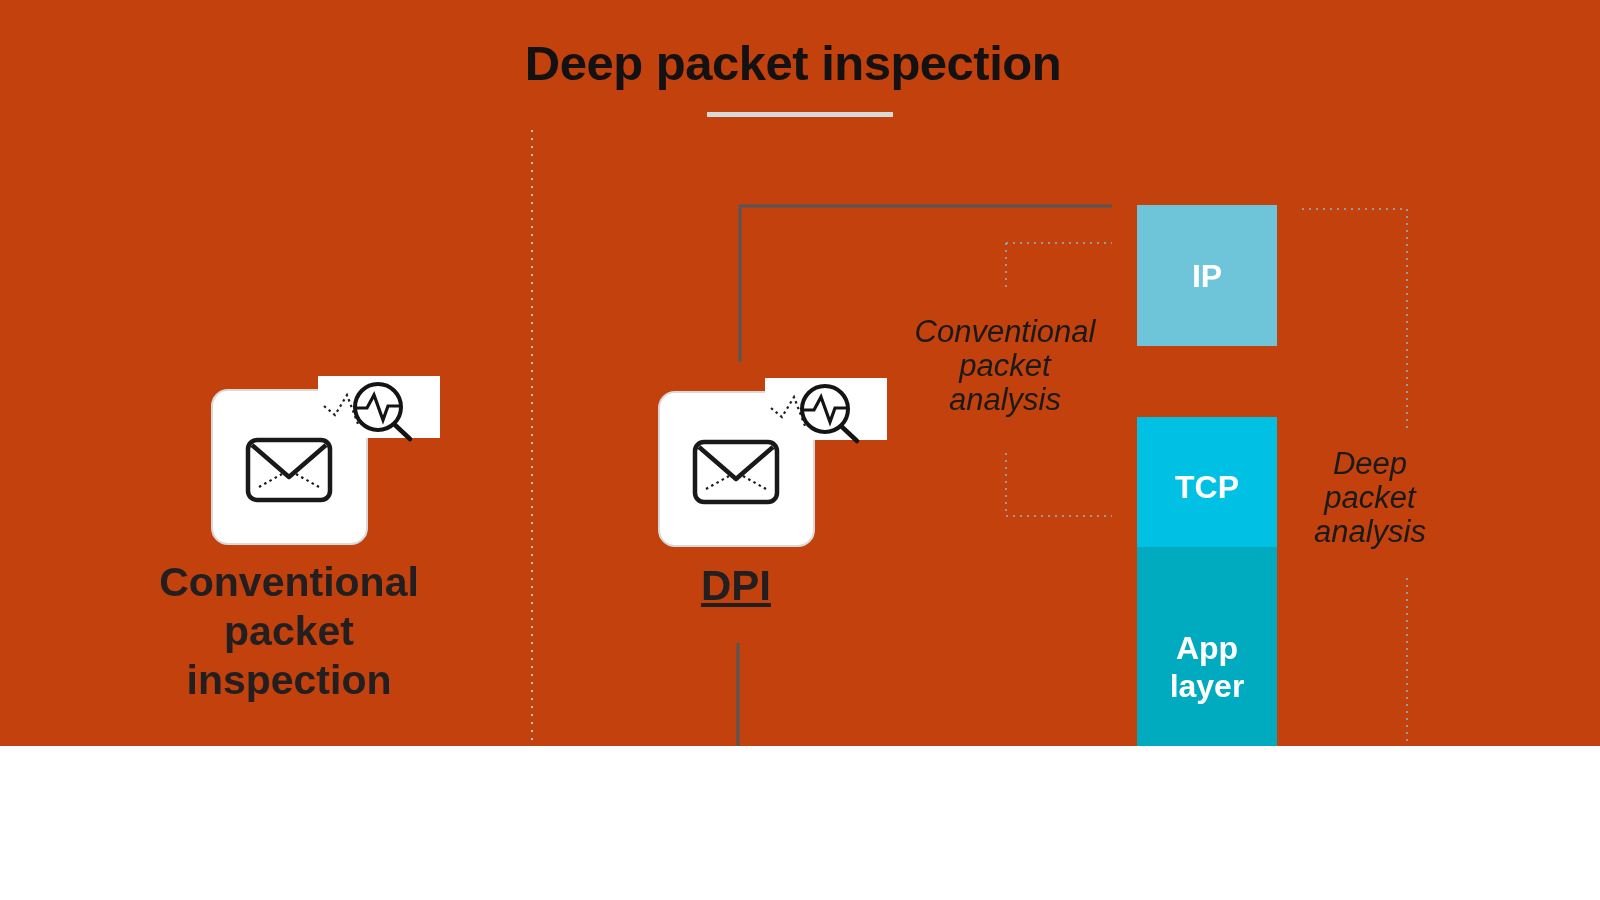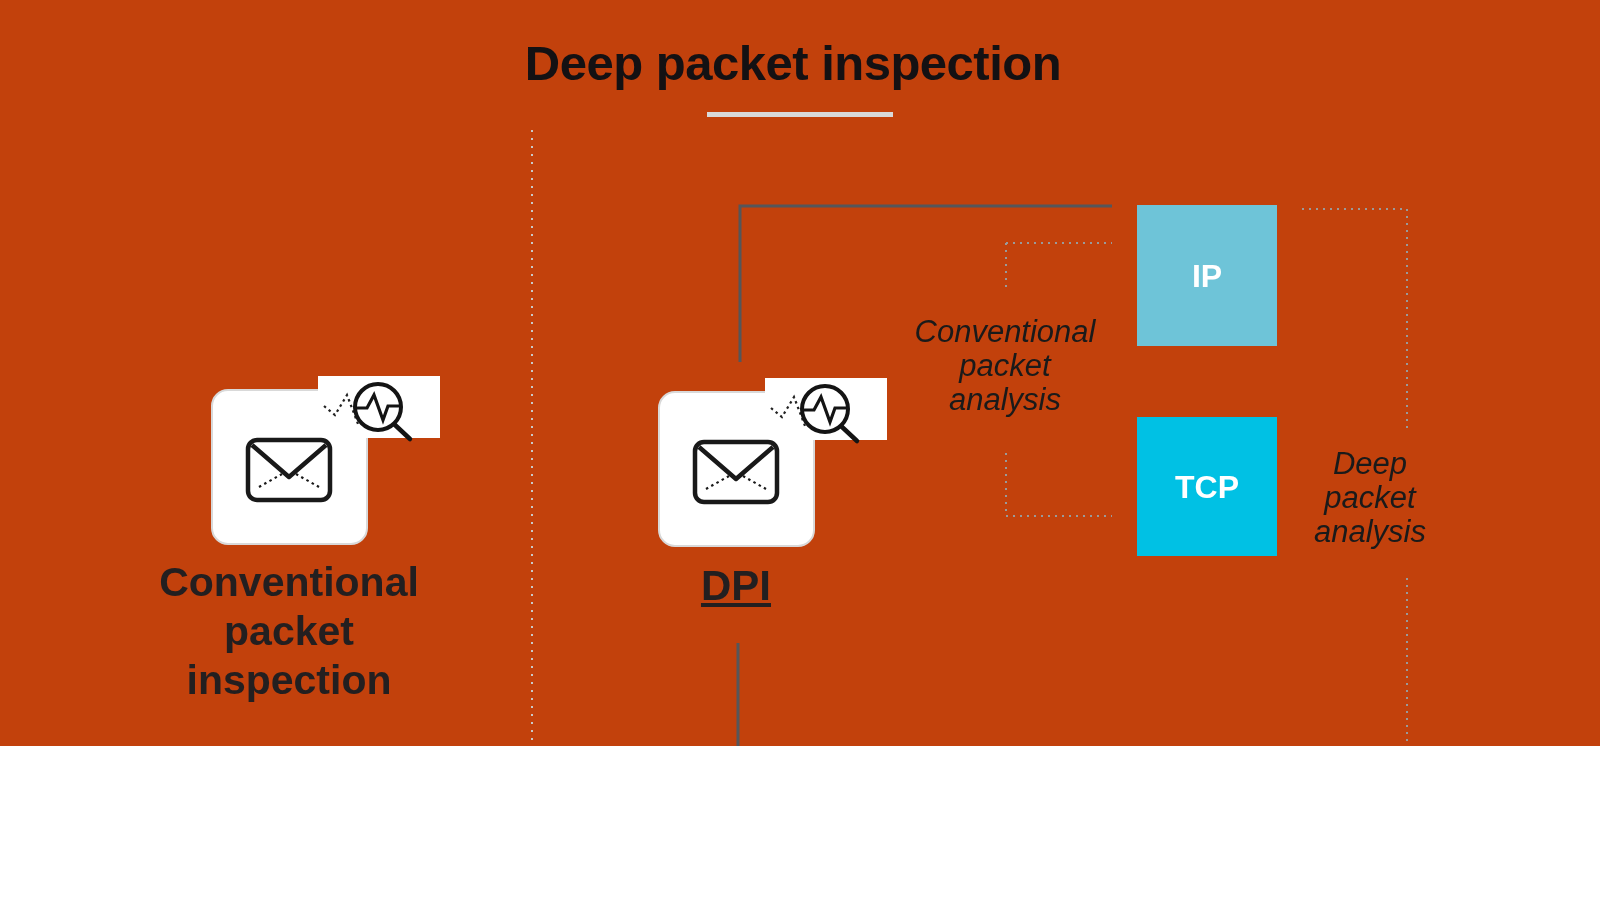--- a/index.html
+++ b/index.html
@@ -95,14 +95,16 @@
 
   <div class="abs annotation conv">Conventional
 packet
 analysis</div>
   <div class="abs annotation deep">Deep
 packet
 analysis</div>
 
   <div class="abs layer-box layer-ip" style="background: rgb(110, 196, 216);">IP</div>
   <div class="abs layer-box layer-tcp" style="background: rgb(0, 193, 228);">TCP</div>
+  <div class="abs layer-box layer-app" style="background: rgb(0, 170, 191);">App
+layer</div>
 
 </div>
 
 </body></html>

